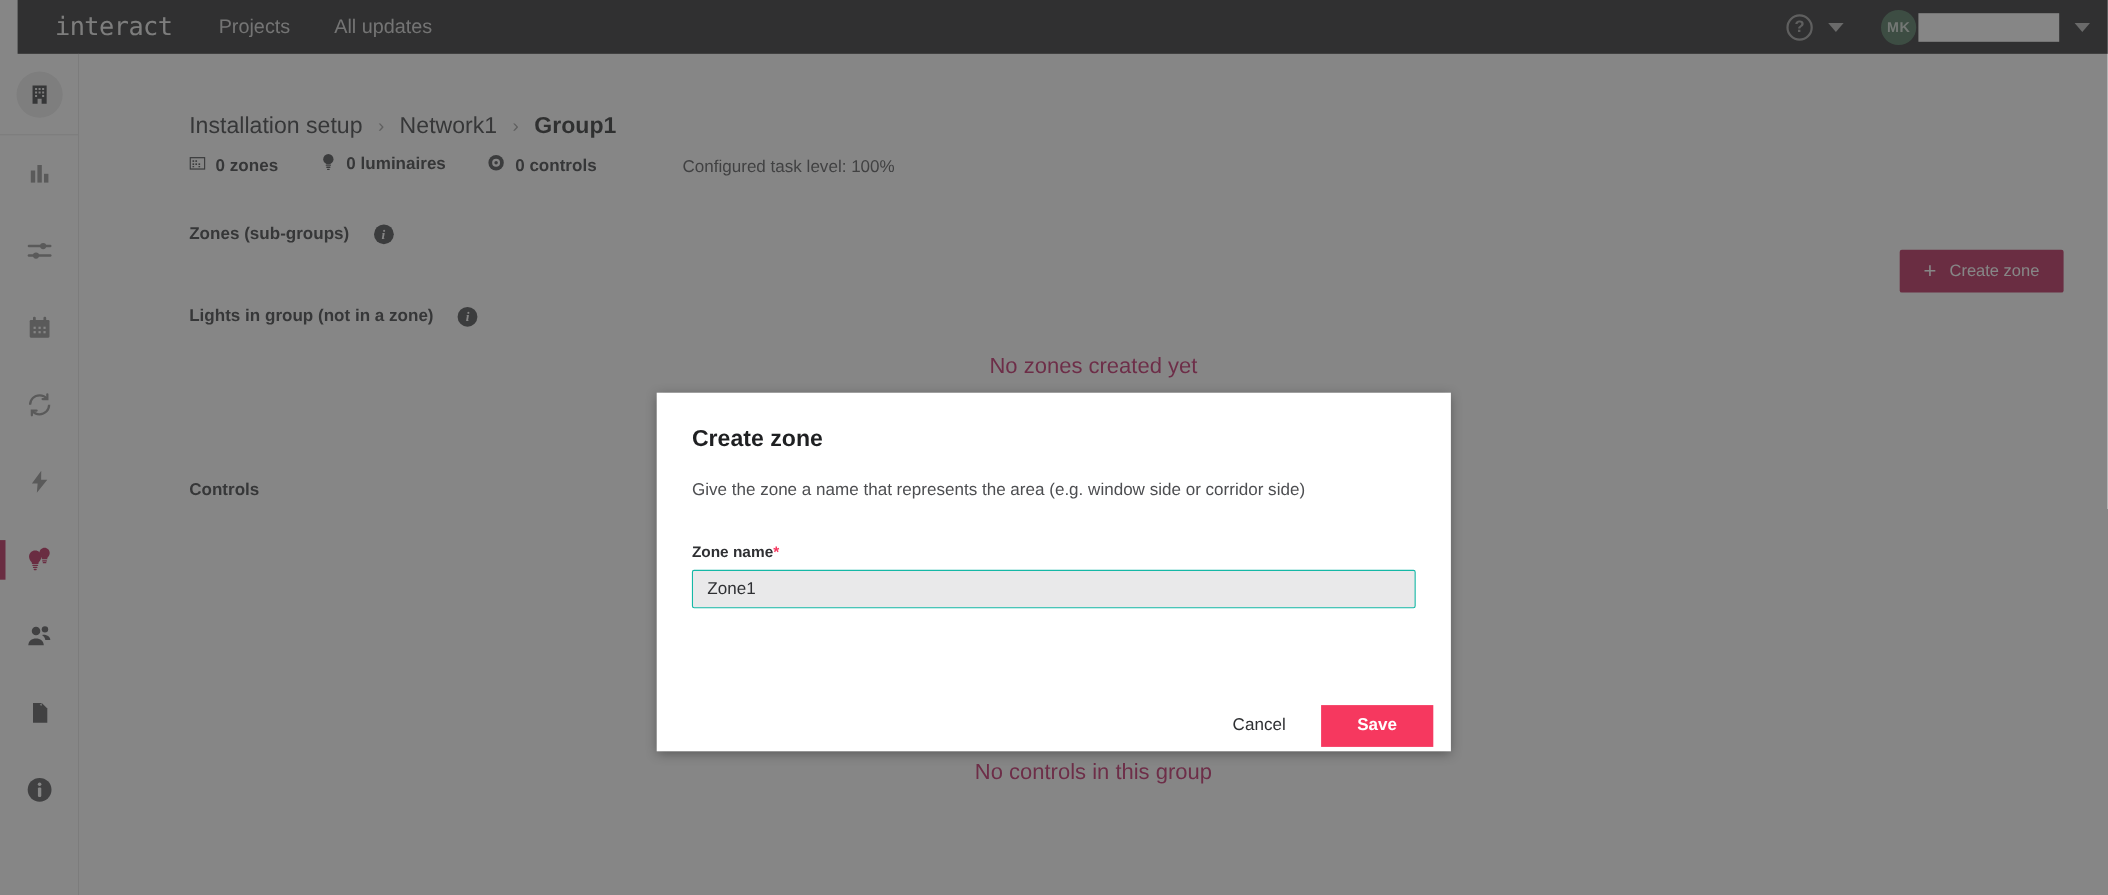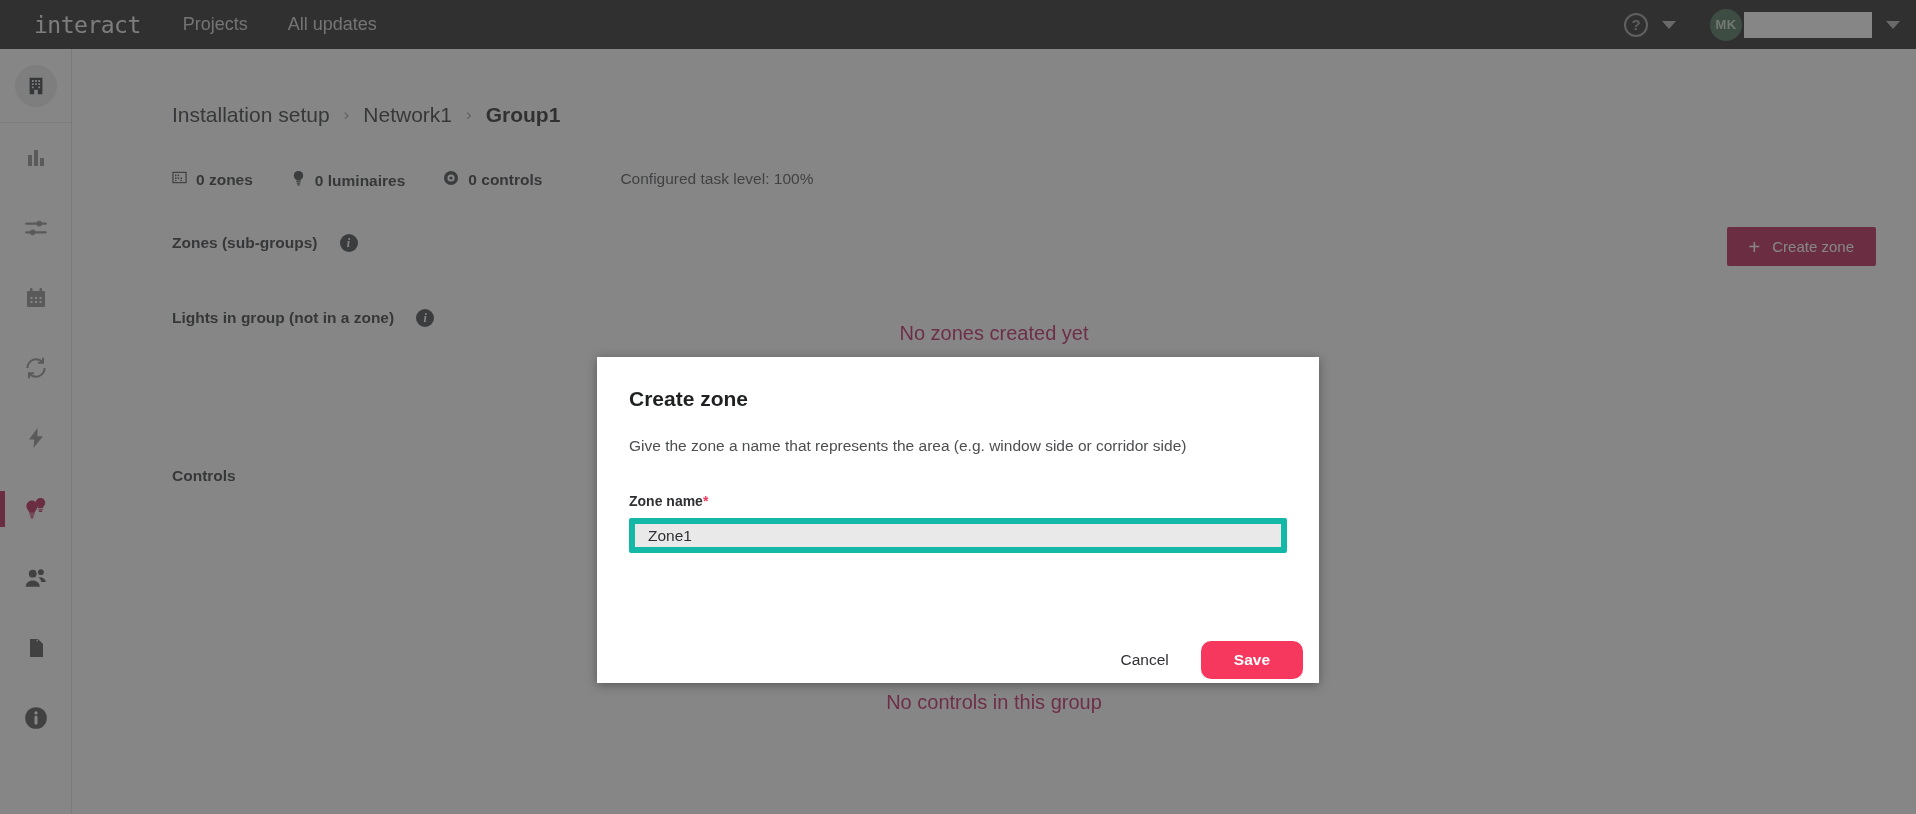--- a/index.html
+++ b/index.html
@@ -11,21 +11,21 @@
   }
 
   
   #app {
     position: absolute; inset: 0;
     background: #ffffff;
   }
 
   
   .topbar {
-    position: absolute; top: 0; left: 0; right: 0; height: 49px;
+    position: absolute; top: 0; left: 16px; right: 0; height: 49px;
     background: #1d1e20;
     display: flex; align-items: center;
   }
   .brand {
     margin-left: 34px;
     font-family: "DejaVu Sans Mono", monospace;
     font-size: 23px; letter-spacing: -0.5px;
     color: #e8e8e8; font-weight: 400;
   }
   .topnav { display: flex; align-items: center; margin-left: 42px; gap: 40px; }
@@ -92,22 +92,22 @@
   .breadcrumb {
     display: flex; align-items: center; gap: 14px;
     padding-top: 38px; padding-left: 60px;
     font-size: 21px; color: #2f3033;
   }
   .breadcrumb .sep { color: #9b9b9b; font-size: 17px; }
   .breadcrumb .crumb-link { color: #2f3033; }
   .breadcrumb .crumb-current { font-weight: 700; color: #1c1d1f; }
 
   .statsbar {
-    display: flex; align-items: flex-start;
-    padding-left: 60px; margin-top: 43px;
+    display: flex; align-items: flex-end;
+    padding-left: 60px; margin-top: 12px;
     font-size: 15.5px; color: #2f3033;
   }
   .stat { display: flex; align-items: center; gap: 9px; margin-right: 38px; font-weight: 700;}
   .stat .lbl { font-weight: 700; }
   .task-level { margin-left: 40px; color: #4a4b4e; font-weight: 400; font-size: 15.5px; }
 
   .section-head {
     display: flex; align-items: center;
     padding-left: 60px; margin-top: 43px;
     font-size: 15.5px; font-weight: 700; color: #2f3033;
@@ -158,40 +158,40 @@
     padding: 26px 28px 0 32px;
   }
   .field-label {
     padding: 38px 32px 0 32px;
     font-size: 14px; font-weight: 700; color: #2f3033;
   }
   .req { color: #f6385f; font-weight: 700; }
   .field-input {
     margin: 9px 32px 0 32px;
     height: 35px; width: calc(100% - 64px);
-    background: #e9e9ea; border: 6px solid #14b8a6;
+    background: #e9e9ea; border: 1px solid #14b8a6;
     font-size: 15.5px; color: #2f3033;
     padding: 0 13px;
     font-family: "Liberation Sans", sans-serif;
     border-radius: 2px;
   }
   .modal-actions {
     position: absolute; right: 16px; bottom: 4px;
     display: flex; align-items: center; gap: 12px;
   }
   .btn-cancel {
     background: none; border: none;
     font-size: 15.5px; color: #2f3033;
     padding: 10px 20px; cursor: pointer;
     font-family: "Liberation Sans", sans-serif;
   }
   .btn-save {
     background: #f6385f; border: none; color: #ffffff;
     font-size: 15.5px; font-weight: 700;
-    height: 38px; padding: 0 33px; border-radius: 10px;
+    height: 38px; padding: 0 33px; border-radius: 0;
     cursor: pointer;
     font-family: "Liberation Sans", sans-serif;
   }
 </style>
 </head>
 <body>
 
 <div id="app">
 
   <div class="topbar">

